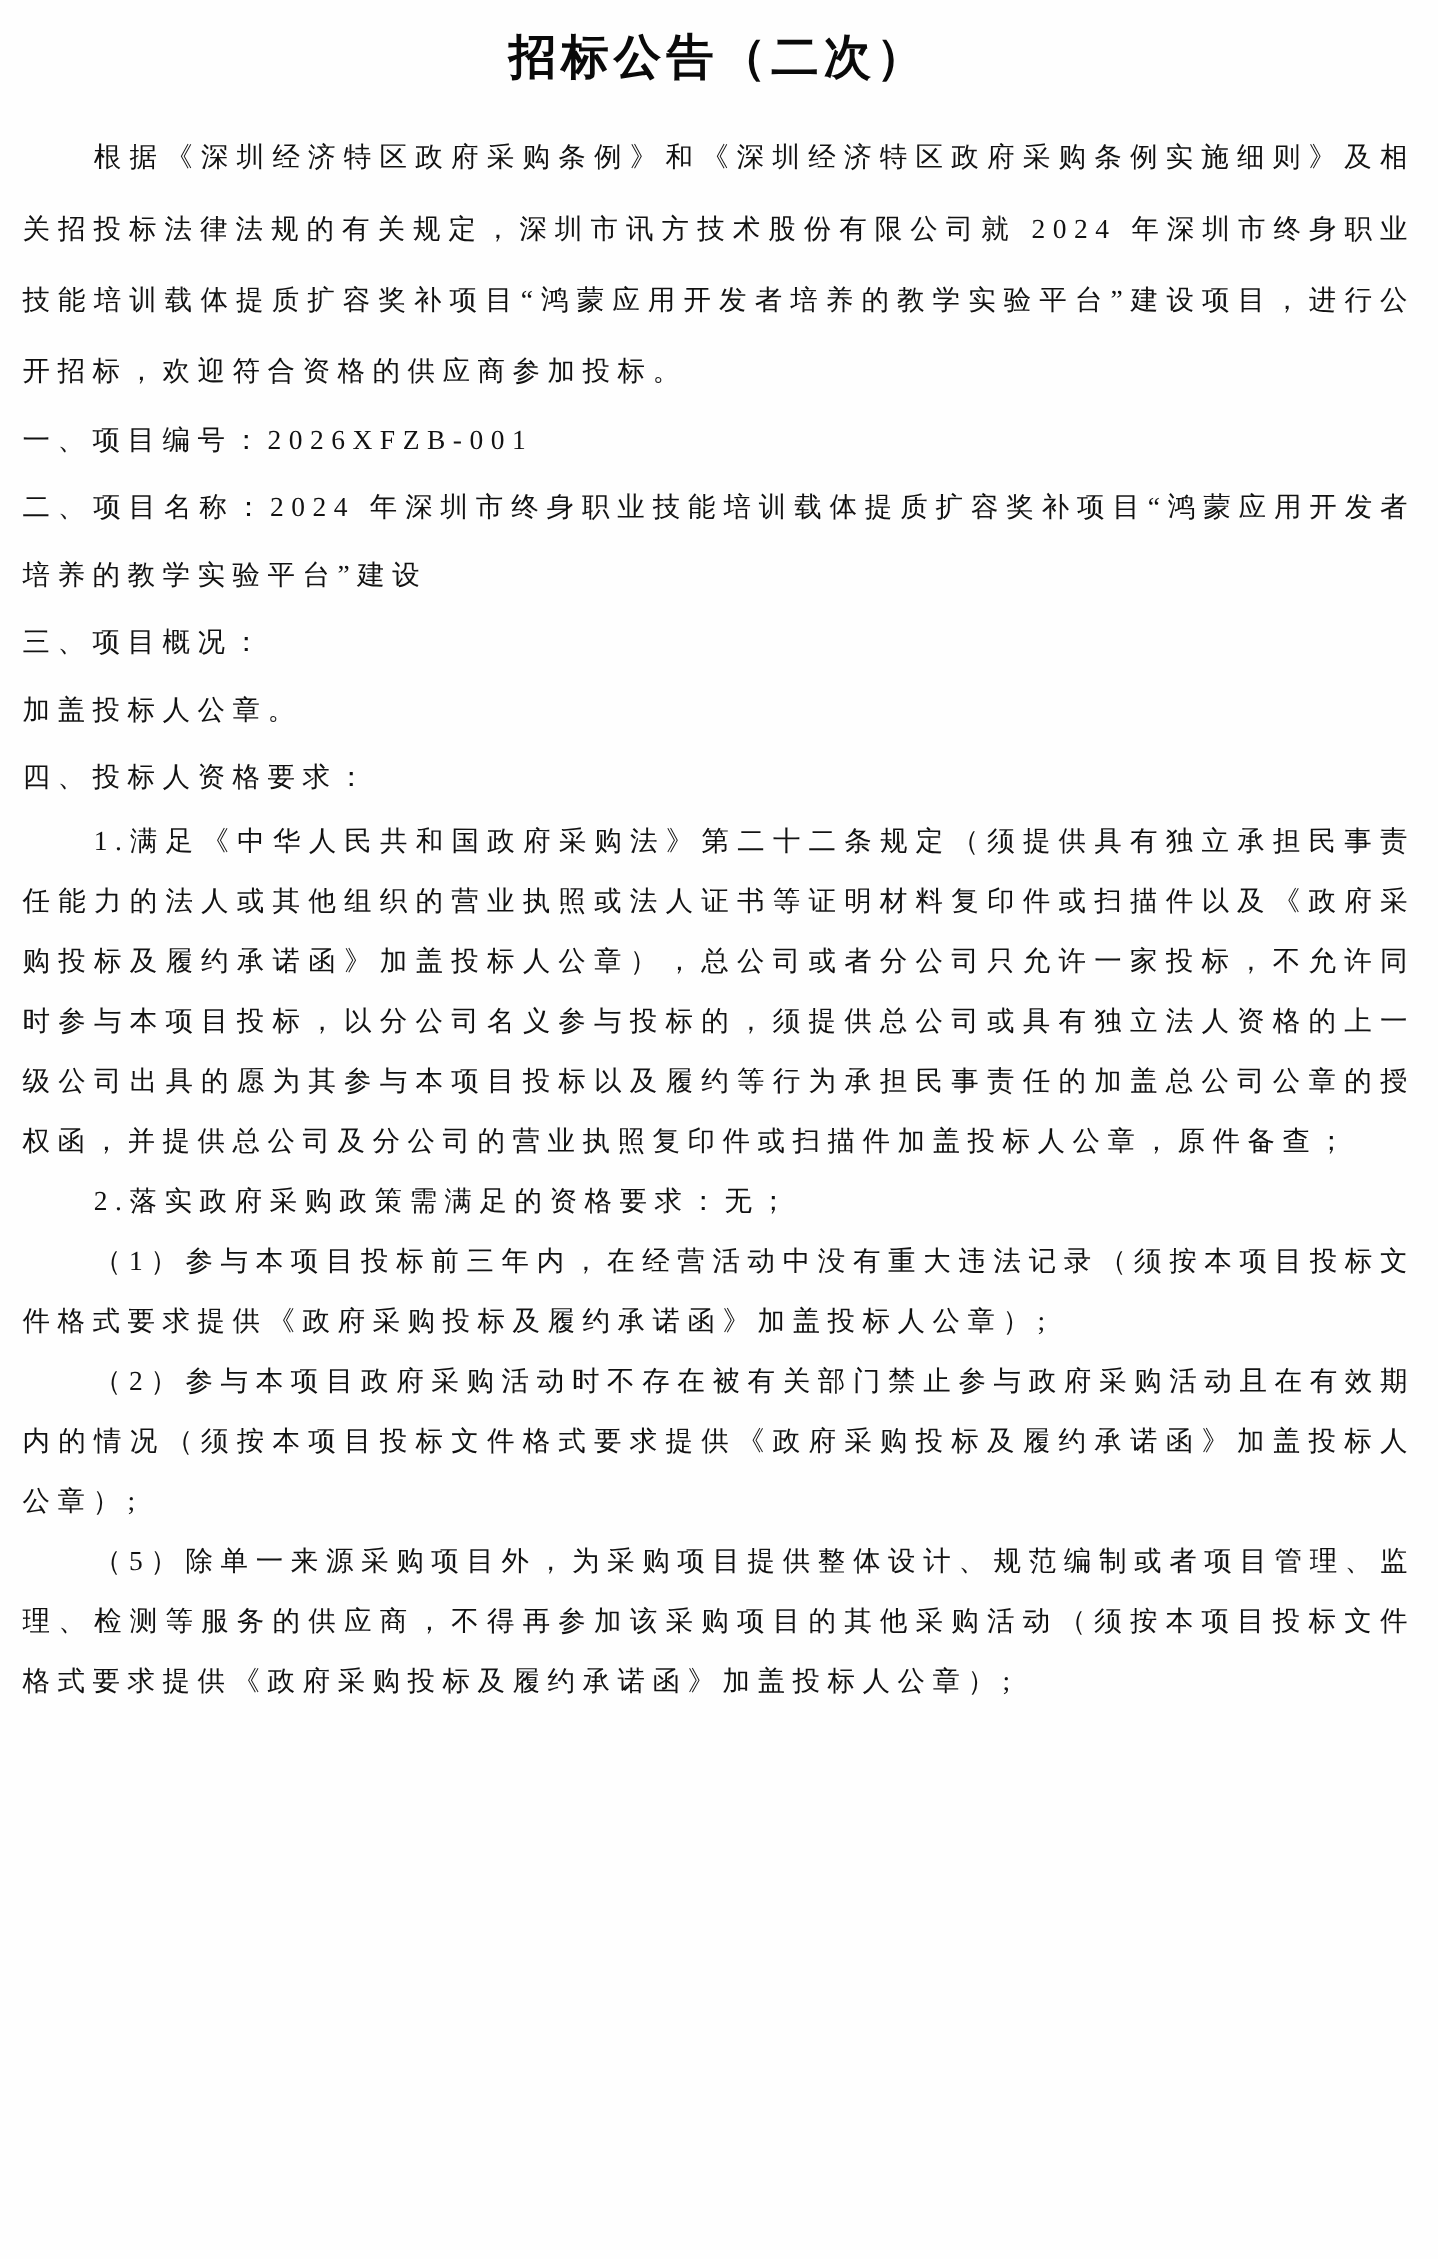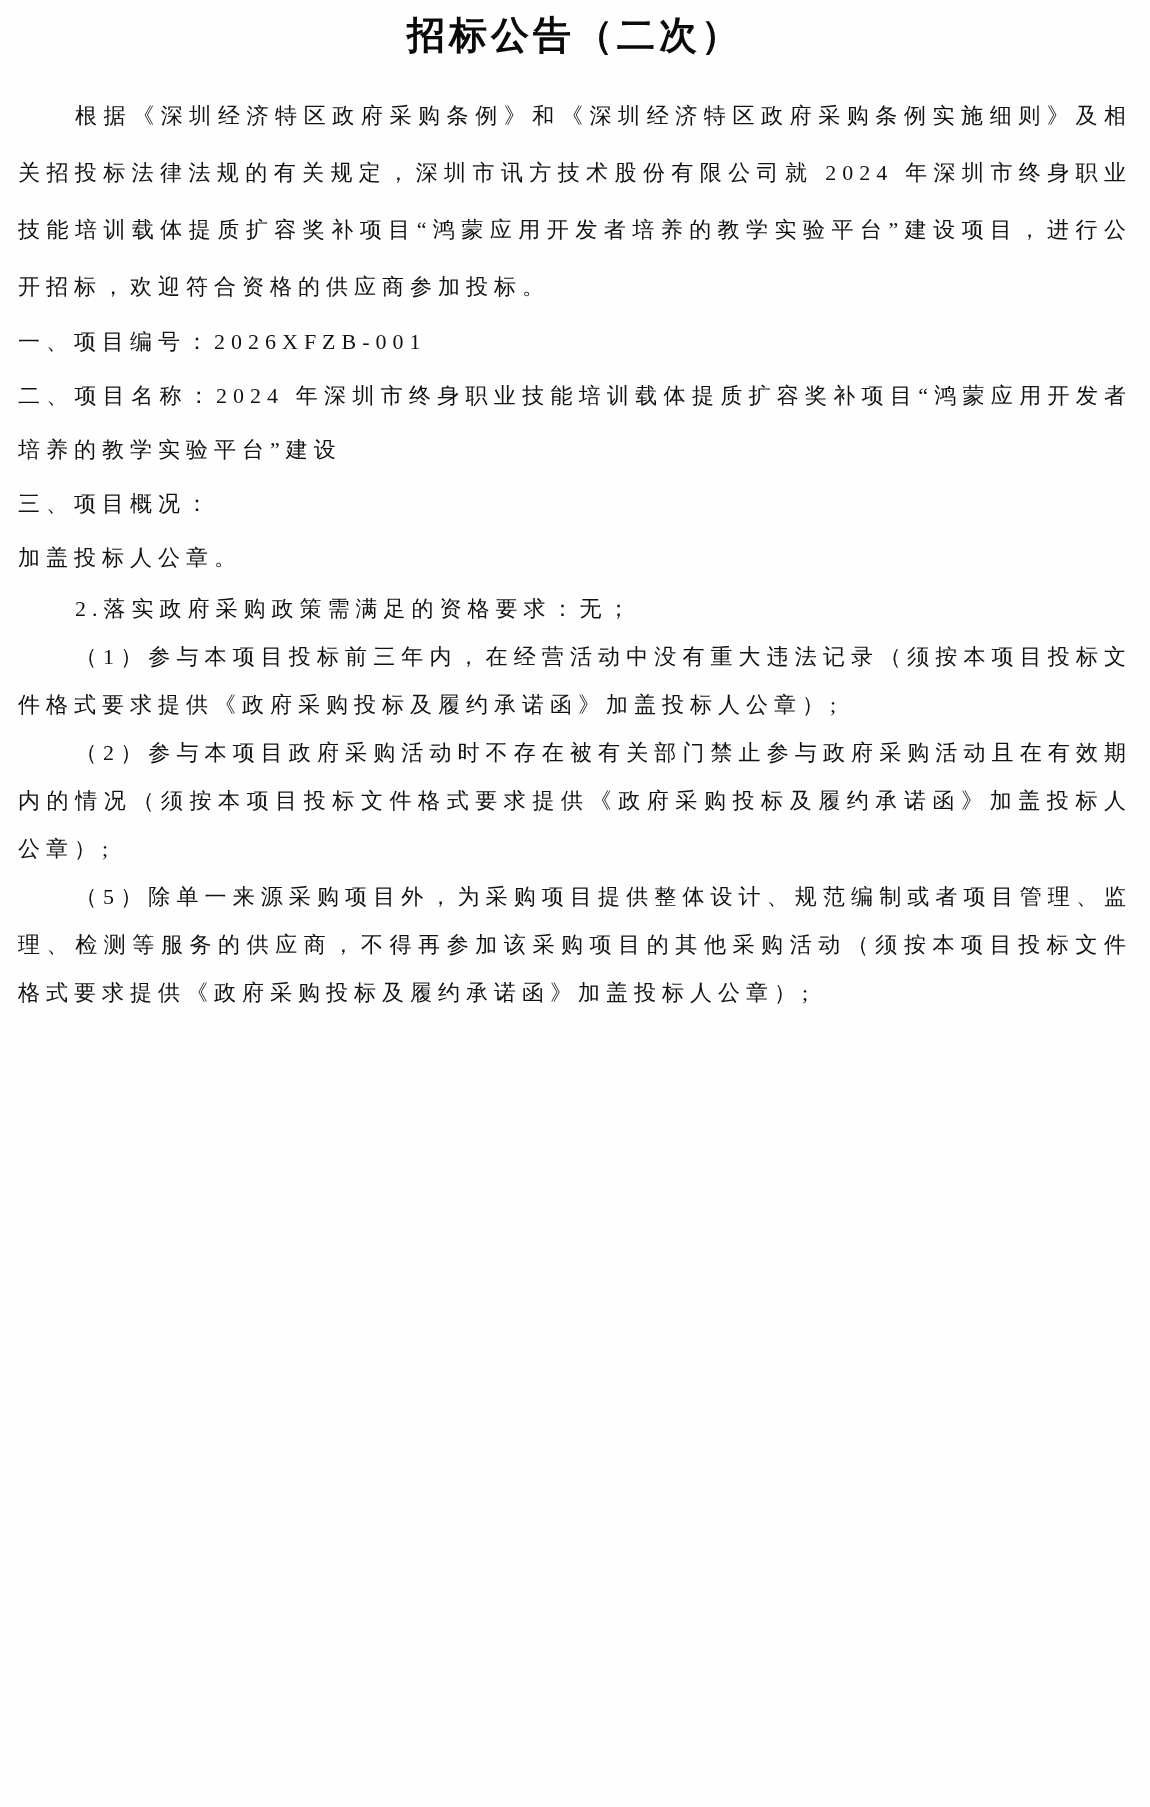--- a/index.html
+++ b/index.html
@@ -5,21 +5,21 @@
   html, body {
     margin: 0;
     padding: 0;
     background: #fefefe;
   }
   .page {
     width: 1150px;
     min-height: 1807px;
     box-sizing: border-box;
     margin: 0 auto;
-    padding: 2px 18px 40px 18px;
+    padding: 12px 18px 40px 18px;
     background: #fefefe;
     color: #121212;
     font-family: "Liberation Serif", "DejaVu Serif", serif;
   }
   .doc-title {
     font-size: 38px;
     font-weight: bold;
     text-align: center;
     letter-spacing: 4px;
     margin: 8px 0 26px 0;
@@ -47,21 +47,23 @@
   <p class="para loose indent">根据《深圳经济特区政府采购条例》和《深圳经济特区政府采购条例实施细则》及相关招投标法律法规的有关规定，深圳市讯方技术股份有限公司就 2024 年深圳市终身职业技能培训载体提质扩容奖补项目“鸿蒙应用开发者培养的教学实验平台”建设项目，进行公开招标，欢迎符合资格的供应商参加投标。</p>
 
   <p class="para mid">一、项目编号：2026XFZB-001</p>
 
   <p class="para mid">二、项目名称：2024 年深圳市终身职业技能培训载体提质扩容奖补项目“鸿蒙应用开发者培养的教学实验平台”建设</p>
 
   <p class="para mid">三、项目概况：</p>
 
   <p class="para mid">加盖投标人公章。</p>
 
+  <p class="para mid">四、投标人资格要求：</p>
 
+  <p class="para tight indent">1.满足《中华人民共和国政府采购法》第二十二条规定（须提供具有独立承担民事责任能力的法人或其他组织的营业执照或法人证书等证明材料复印件或扫描件以及《政府采购投标及履约承诺函》加盖投标人公章），总公司或者分公司只允许一家投标，不允许同时参与本项目投标，以分公司名义参与投标的，须提供总公司或具有独立法人资格的上一级公司出具的愿为其参与本项目投标以及履约等行为承担民事责任的加盖总公司公章的授权函，并提供总公司及分公司的营业执照复印件或扫描件加盖投标人公章，原件备查；</p>
 
   <p class="para tight indent">2.落实政府采购政策需满足的资格要求：无；</p>
 
 
   <p class="para tight indent">（1）参与本项目投标前三年内，在经营活动中没有重大违法记录（须按本项目投标文件格式要求提供《政府采购投标及履约承诺函》加盖投标人公章）;</p>
 
   <p class="para tight indent">（2）参与本项目政府采购活动时不存在被有关部门禁止参与政府采购活动且在有效期内的情况（须按本项目投标文件格式要求提供《政府采购投标及履约承诺函》加盖投标人公章）;</p>
 
 
   <p class="para tight indent">（5）除单一来源采购项目外，为采购项目提供整体设计、规范编制或者项目管理、监理、检测等服务的供应商，不得再参加该采购项目的其他采购活动（须按本项目投标文件格式要求提供《政府采购投标及履约承诺函》加盖投标人公章）;</p>

